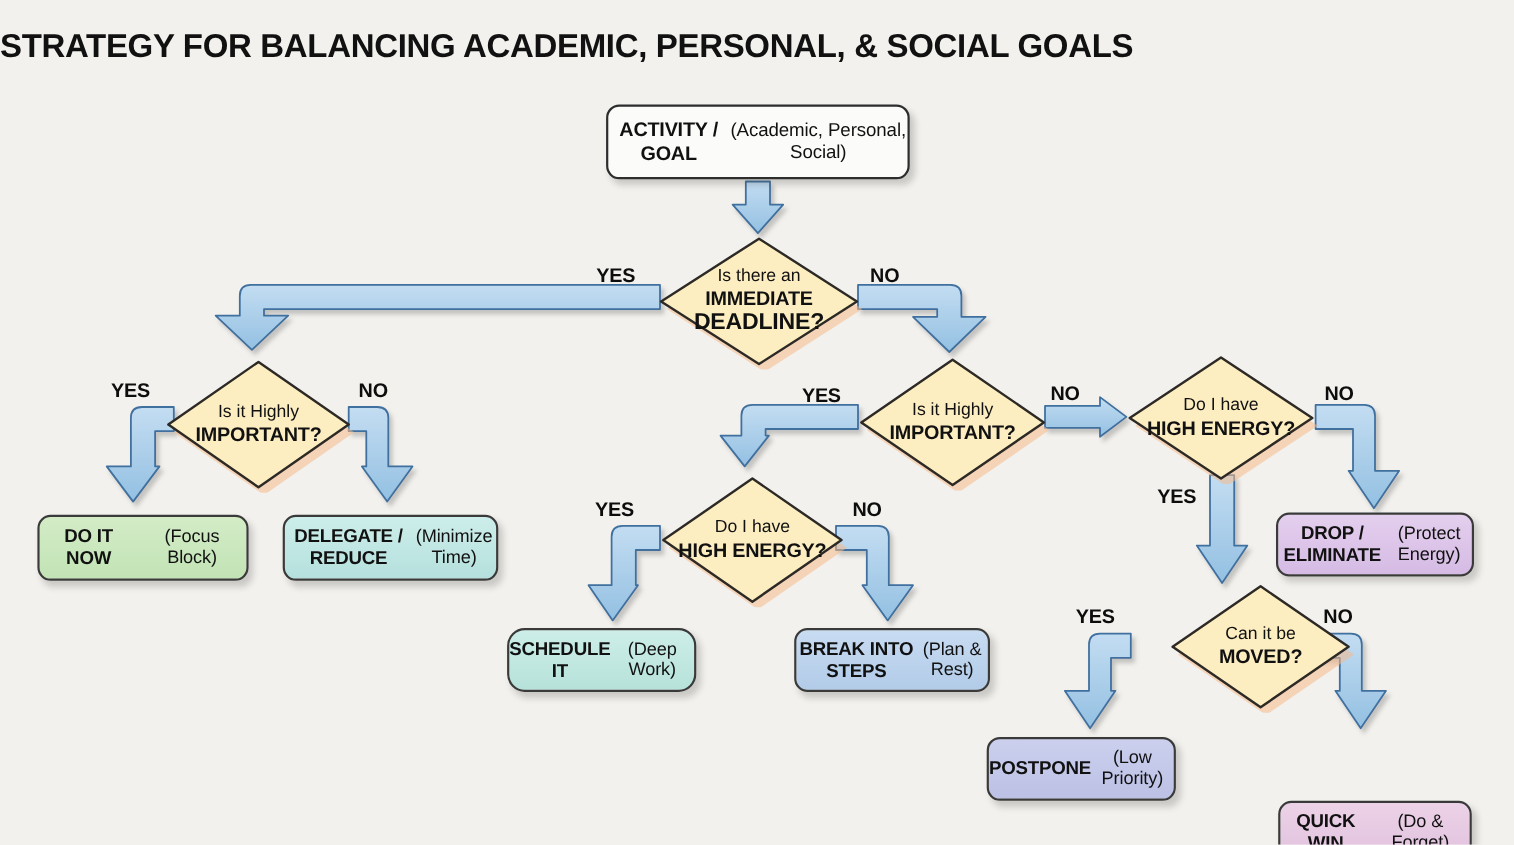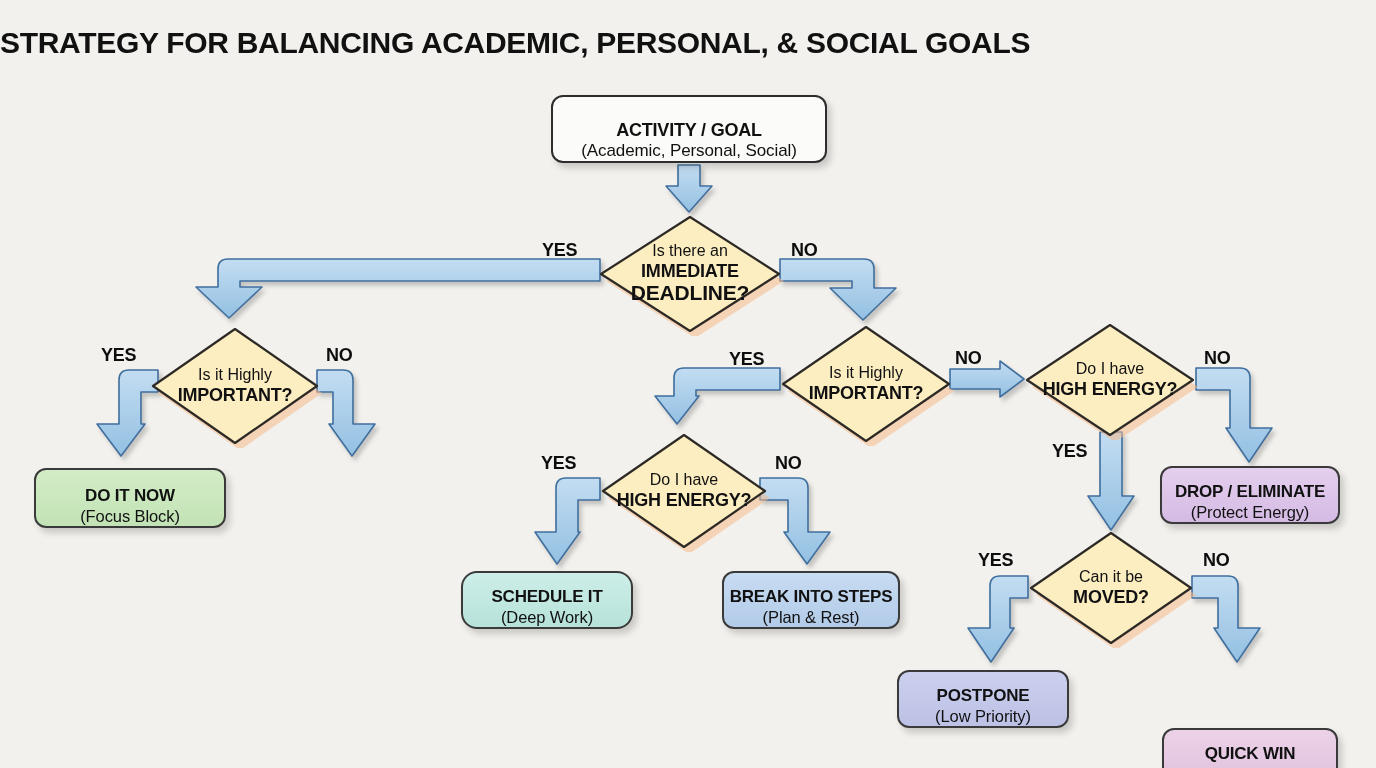--- a/index.html
+++ b/index.html
@@ -32,21 +32,21 @@
     position: absolute;
     left: 0; top: 0;
     width: 1376px;
     height: 768px;
     pointer-events: none;
   }
   .node {
     position: absolute;
     box-sizing: border-box;
     display: flex;
-    flex-direction: column;
+    flex-direction: row;
     align-items: center;
     justify-content: flex-end;
     text-align: center;
     color: #111111;
     line-height: 1.18;
   }
   .rbox {
     border: 2px solid #3a3a3a;
     border-radius: 12px;
     box-shadow: 4px 5px 6px rgba(60,60,60,0.22);
@@ -227,36 +227,40 @@
     <svg class="dshape" viewBox="0 0 172 122">
       <path d="M86,5 L167,61 L86,117 L5,61 Z" fill="#f6b98a" opacity="0.55" transform="translate(5,7)"></path>
       <path d="M86,5 L167,61 L86,117 L5,61 Z" fill="#fdeec2" stroke="#2d2a26" stroke-width="2.2" stroke-linejoin="round"></path>
     </svg>
     <div class="dtext">
       <div class="d1">Do I have</div>
       <div class="d2">HIGH ENERGY?</div>
     </div>
   </div>
 
-  <div class="diamond" style="left:1026px; top:528px; width:170px; height:120px;">
+  <div class="diamond" style="left:1061px; top:528px; width:170px; height:120px;">
     <svg class="dshape" viewBox="0 0 170 120">
       <path d="M85,5 L165,60 L85,115 L5,60 Z" fill="#f6b98a" opacity="0.55" transform="translate(5,7)"></path>
       <path d="M85,5 L165,60 L85,115 L5,60 Z" fill="#fdeec2" stroke="#2d2a26" stroke-width="2.2" stroke-linejoin="round"></path>
     </svg>
     <div class="dtext">
       <div class="d1">Can it be</div>
       <div class="d2">MOVED?</div>
     </div>
   </div>
 
   <div class="node rbox" style="left:34px; top:468px; width:192px; height:60px; background:linear-gradient(180deg,#d3ecc6,#c2e3b5);">
     <div class="l1">DO IT NOW</div>
     <div class="l2">(Focus Block)</div>
   </div>
 
+  <div class="node rbox" style="left:257px; top:468px; width:196px; height:60px; background:linear-gradient(180deg,#cdeeea,#b5e0dd);">
+    <div class="l1">DELEGATE / REDUCE</div>
+    <div class="l2">(Minimize Time)</div>
+  </div>
 
   <div class="node rbox" style="left:461px; top:571px; width:172px; height:58px; background:linear-gradient(180deg,#cdeee8,#b6e2da);border-radius:16px;">
     <div class="l1">SCHEDULE IT</div>
     <div class="l2">(Deep Work)</div>
   </div>
 
   <div class="node rbox" style="left:722px; top:571px; width:178px; height:58px; background:linear-gradient(180deg,#c8dcf2,#b2cbe8);">
     <div class="l1">BREAK INTO STEPS</div>
     <div class="l2">(Plan &amp; Rest)</div>
   </div>

